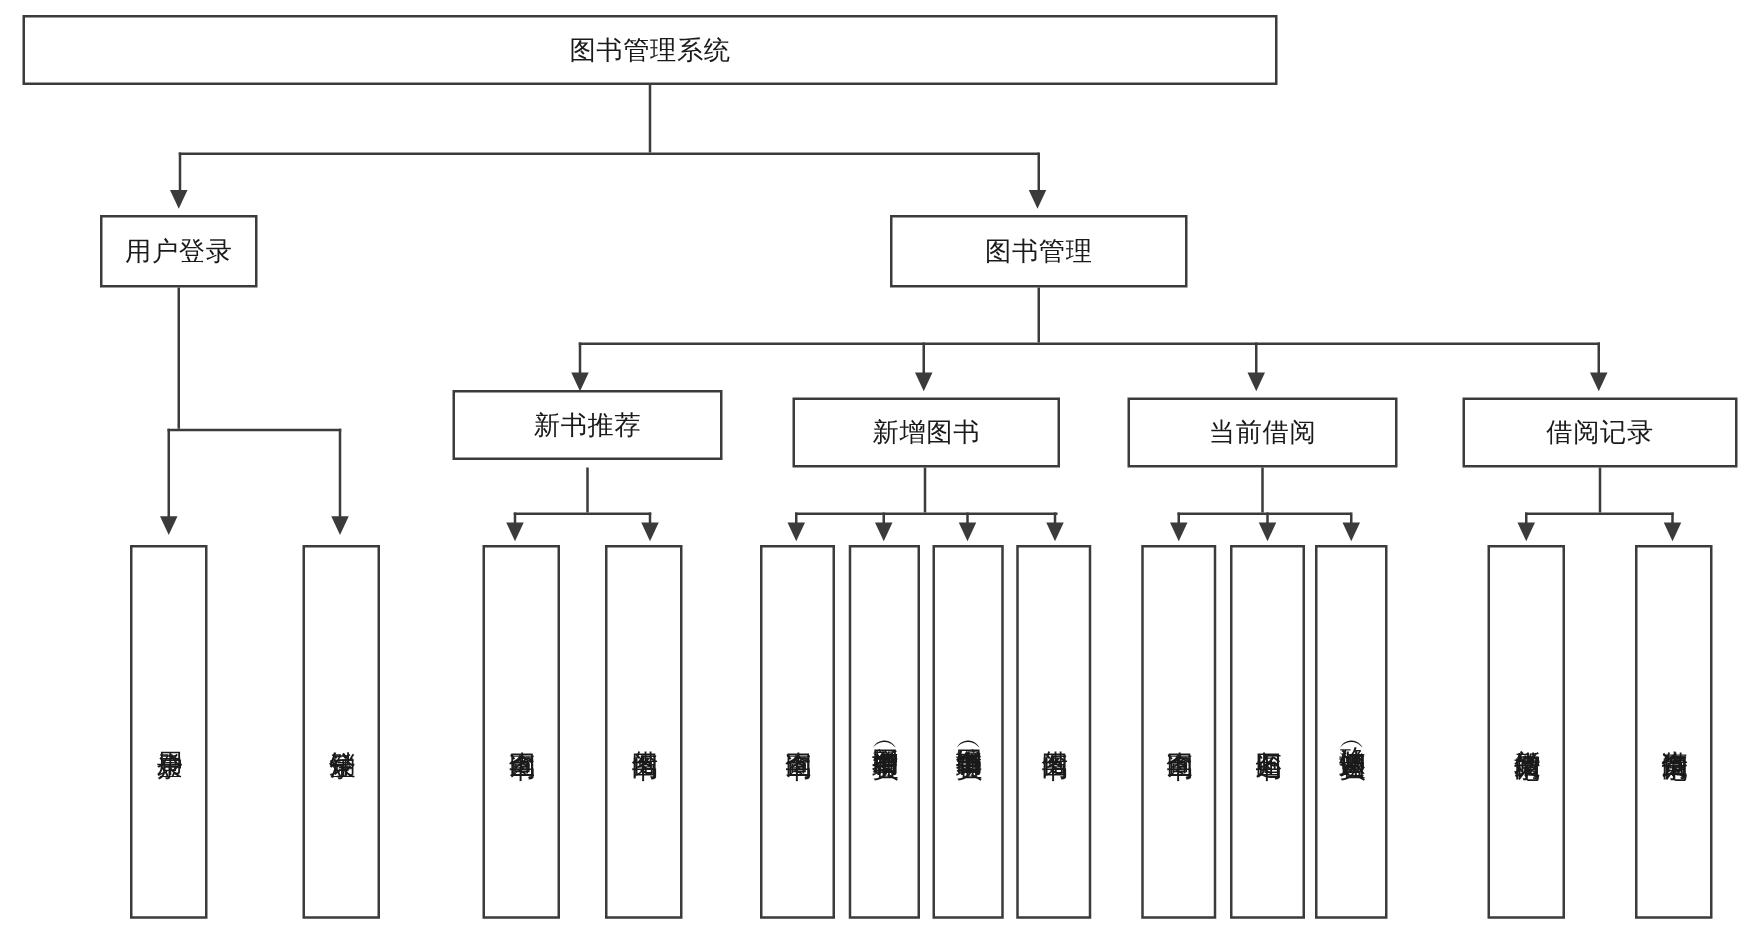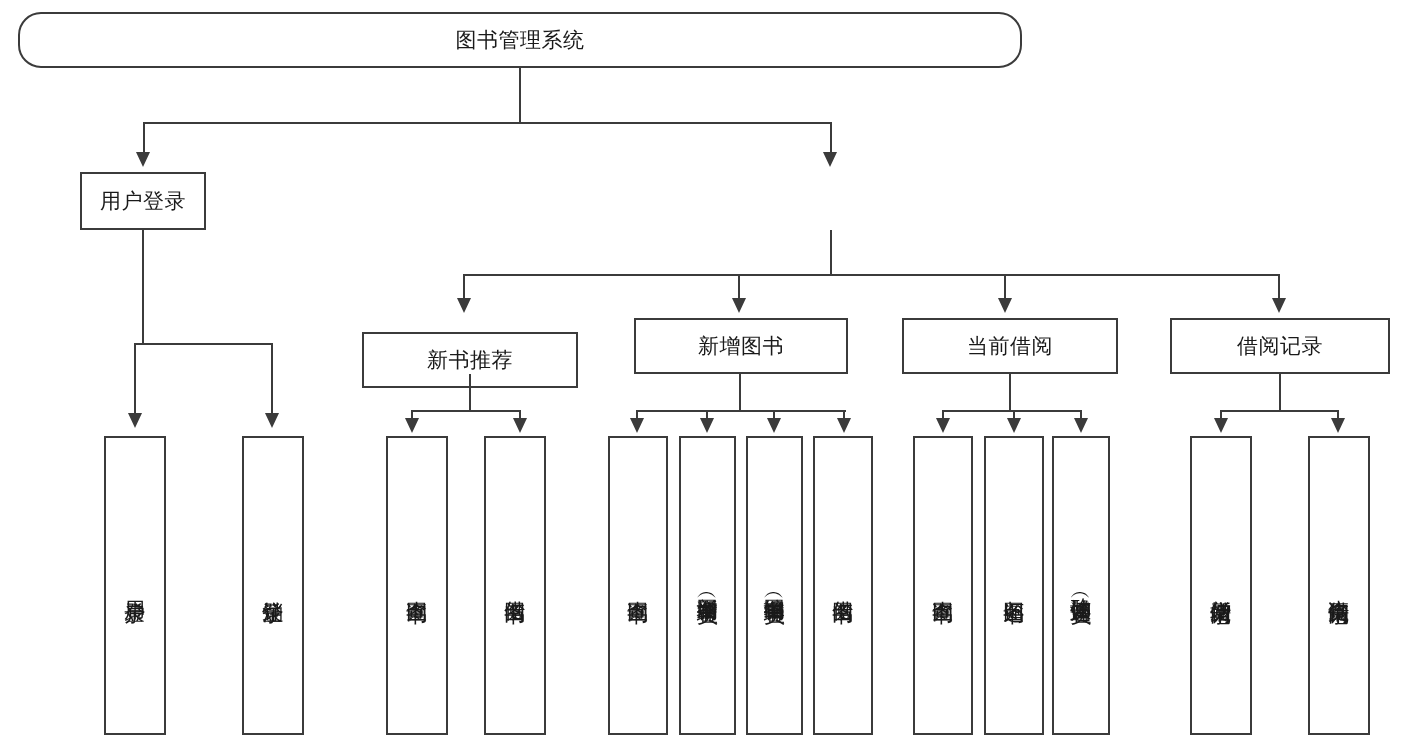--- a/index.html
+++ b/index.html
@@ -67,57 +67,60 @@
     color: #b9b9b9;
     white-space: nowrap;
     letter-spacing: 0.5px;
   }
 </style>
 </head>
 <body>
 
 <div id="canvas">
 
-  <div class="node horiz" style="left:18px; top:12px; width:1004px; height:56px;border-radius:23px;">
+  <div class="node horiz" style="left:18px; top:12px; width:1004px; height:56px;">
     <span class="lbl">图书管理系统</span>
   </div>
 
   <div class="conn v" style="left:519px; top:68px; height:54px;"></div>
 
   <div class="conn h" style="left:143px; top:122px; width:688px;"></div>
 
   <div class="conn v" style="left:143px; top:122px; height:30px;"></div>
   <div class="arrow" style="left:136px; top:152px;"></div>
 
   <div class="conn v" style="left:830px; top:122px; height:30px;"></div>
   <div class="arrow" style="left:823px; top:152px;"></div>
 
   <div class="node horiz" style="left:80px; top:172px; width:126px; height:58px;">
     <span class="lbl">用户登录</span>
+  </div>
+  <div class="node horiz" style="left:712px; top:172px; width:238px; height:58px;">
+    <span class="lbl">图书管理</span>
   </div>
 
   <div class="conn v" style="left:142px; top:230px; height:113px;"></div>
   <div class="conn h" style="left:134px; top:343px; width:139px;"></div>
   <div class="conn v" style="left:134px; top:343px; height:75px;"></div>
   <div class="arrow" style="left:128px; top:413px;"></div>
   <div class="conn v" style="left:271px; top:343px; height:75px;"></div>
   <div class="arrow" style="left:265px; top:413px;"></div>
 
   <div class="conn v" style="left:830px; top:230px; height:44px;"></div>
   <div class="conn h" style="left:463px; top:274px; width:817px;"></div>
   <div class="conn v" style="left:463px; top:274px; height:26px;"></div>
   <div class="arrow" style="left:457px; top:298px;"></div>
   <div class="conn v" style="left:738px; top:274px; height:26px;"></div>
   <div class="arrow" style="left:732px; top:298px;"></div>
   <div class="conn v" style="left:1004px; top:274px; height:26px;"></div>
   <div class="arrow" style="left:998px; top:298px;"></div>
   <div class="conn v" style="left:1278px; top:274px; height:26px;"></div>
   <div class="arrow" style="left:1272px; top:298px;"></div>
 
-  <div class="node horiz" style="left:362px; top:332px; width:216px; height:56px;">
+  <div class="node horiz" style="left:362px; top:312px; width:216px; height:56px;">
     <span class="lbl">新书推荐</span>
   </div>
   <div class="node horiz" style="left:634px; top:318px; width:214px; height:56px;">
     <span class="lbl">新增图书</span>
   </div>
   <div class="node horiz" style="left:902px; top:318px; width:216px; height:56px;">
     <span class="lbl">当前借阅</span>
   </div>
   <div class="node horiz" style="left:1170px; top:318px; width:220px; height:56px;">
     <span class="lbl">借阅记录</span>

